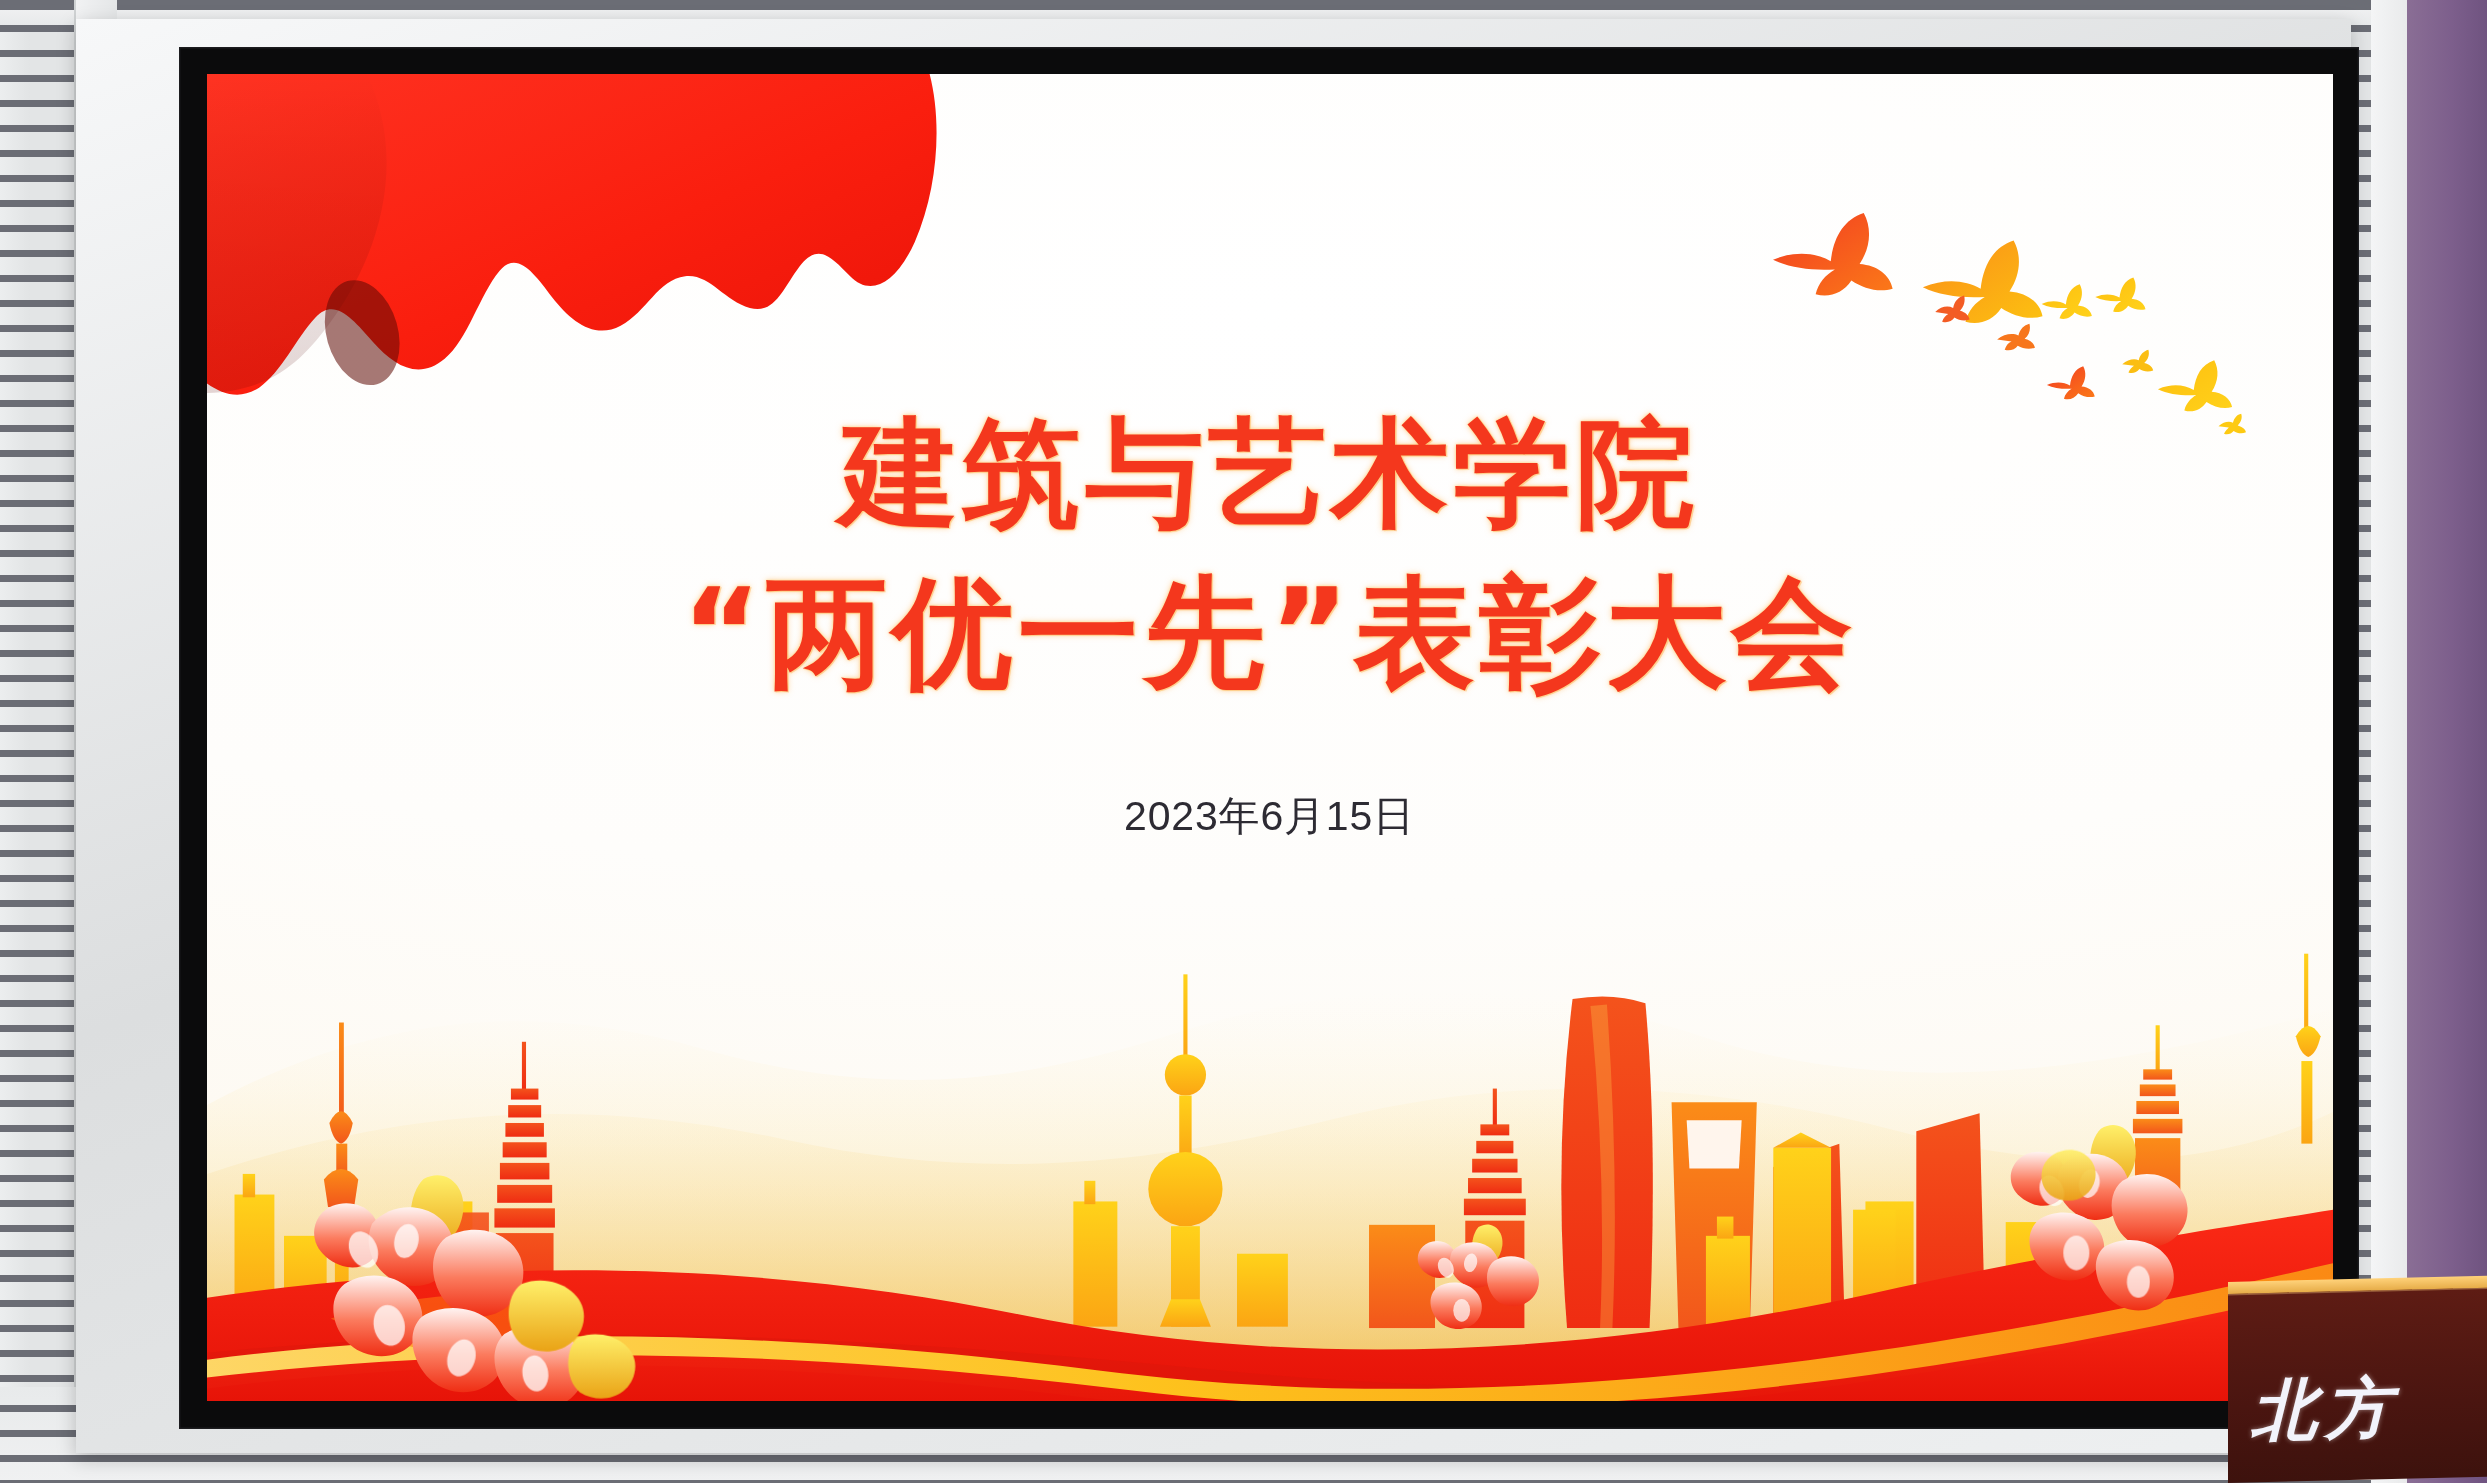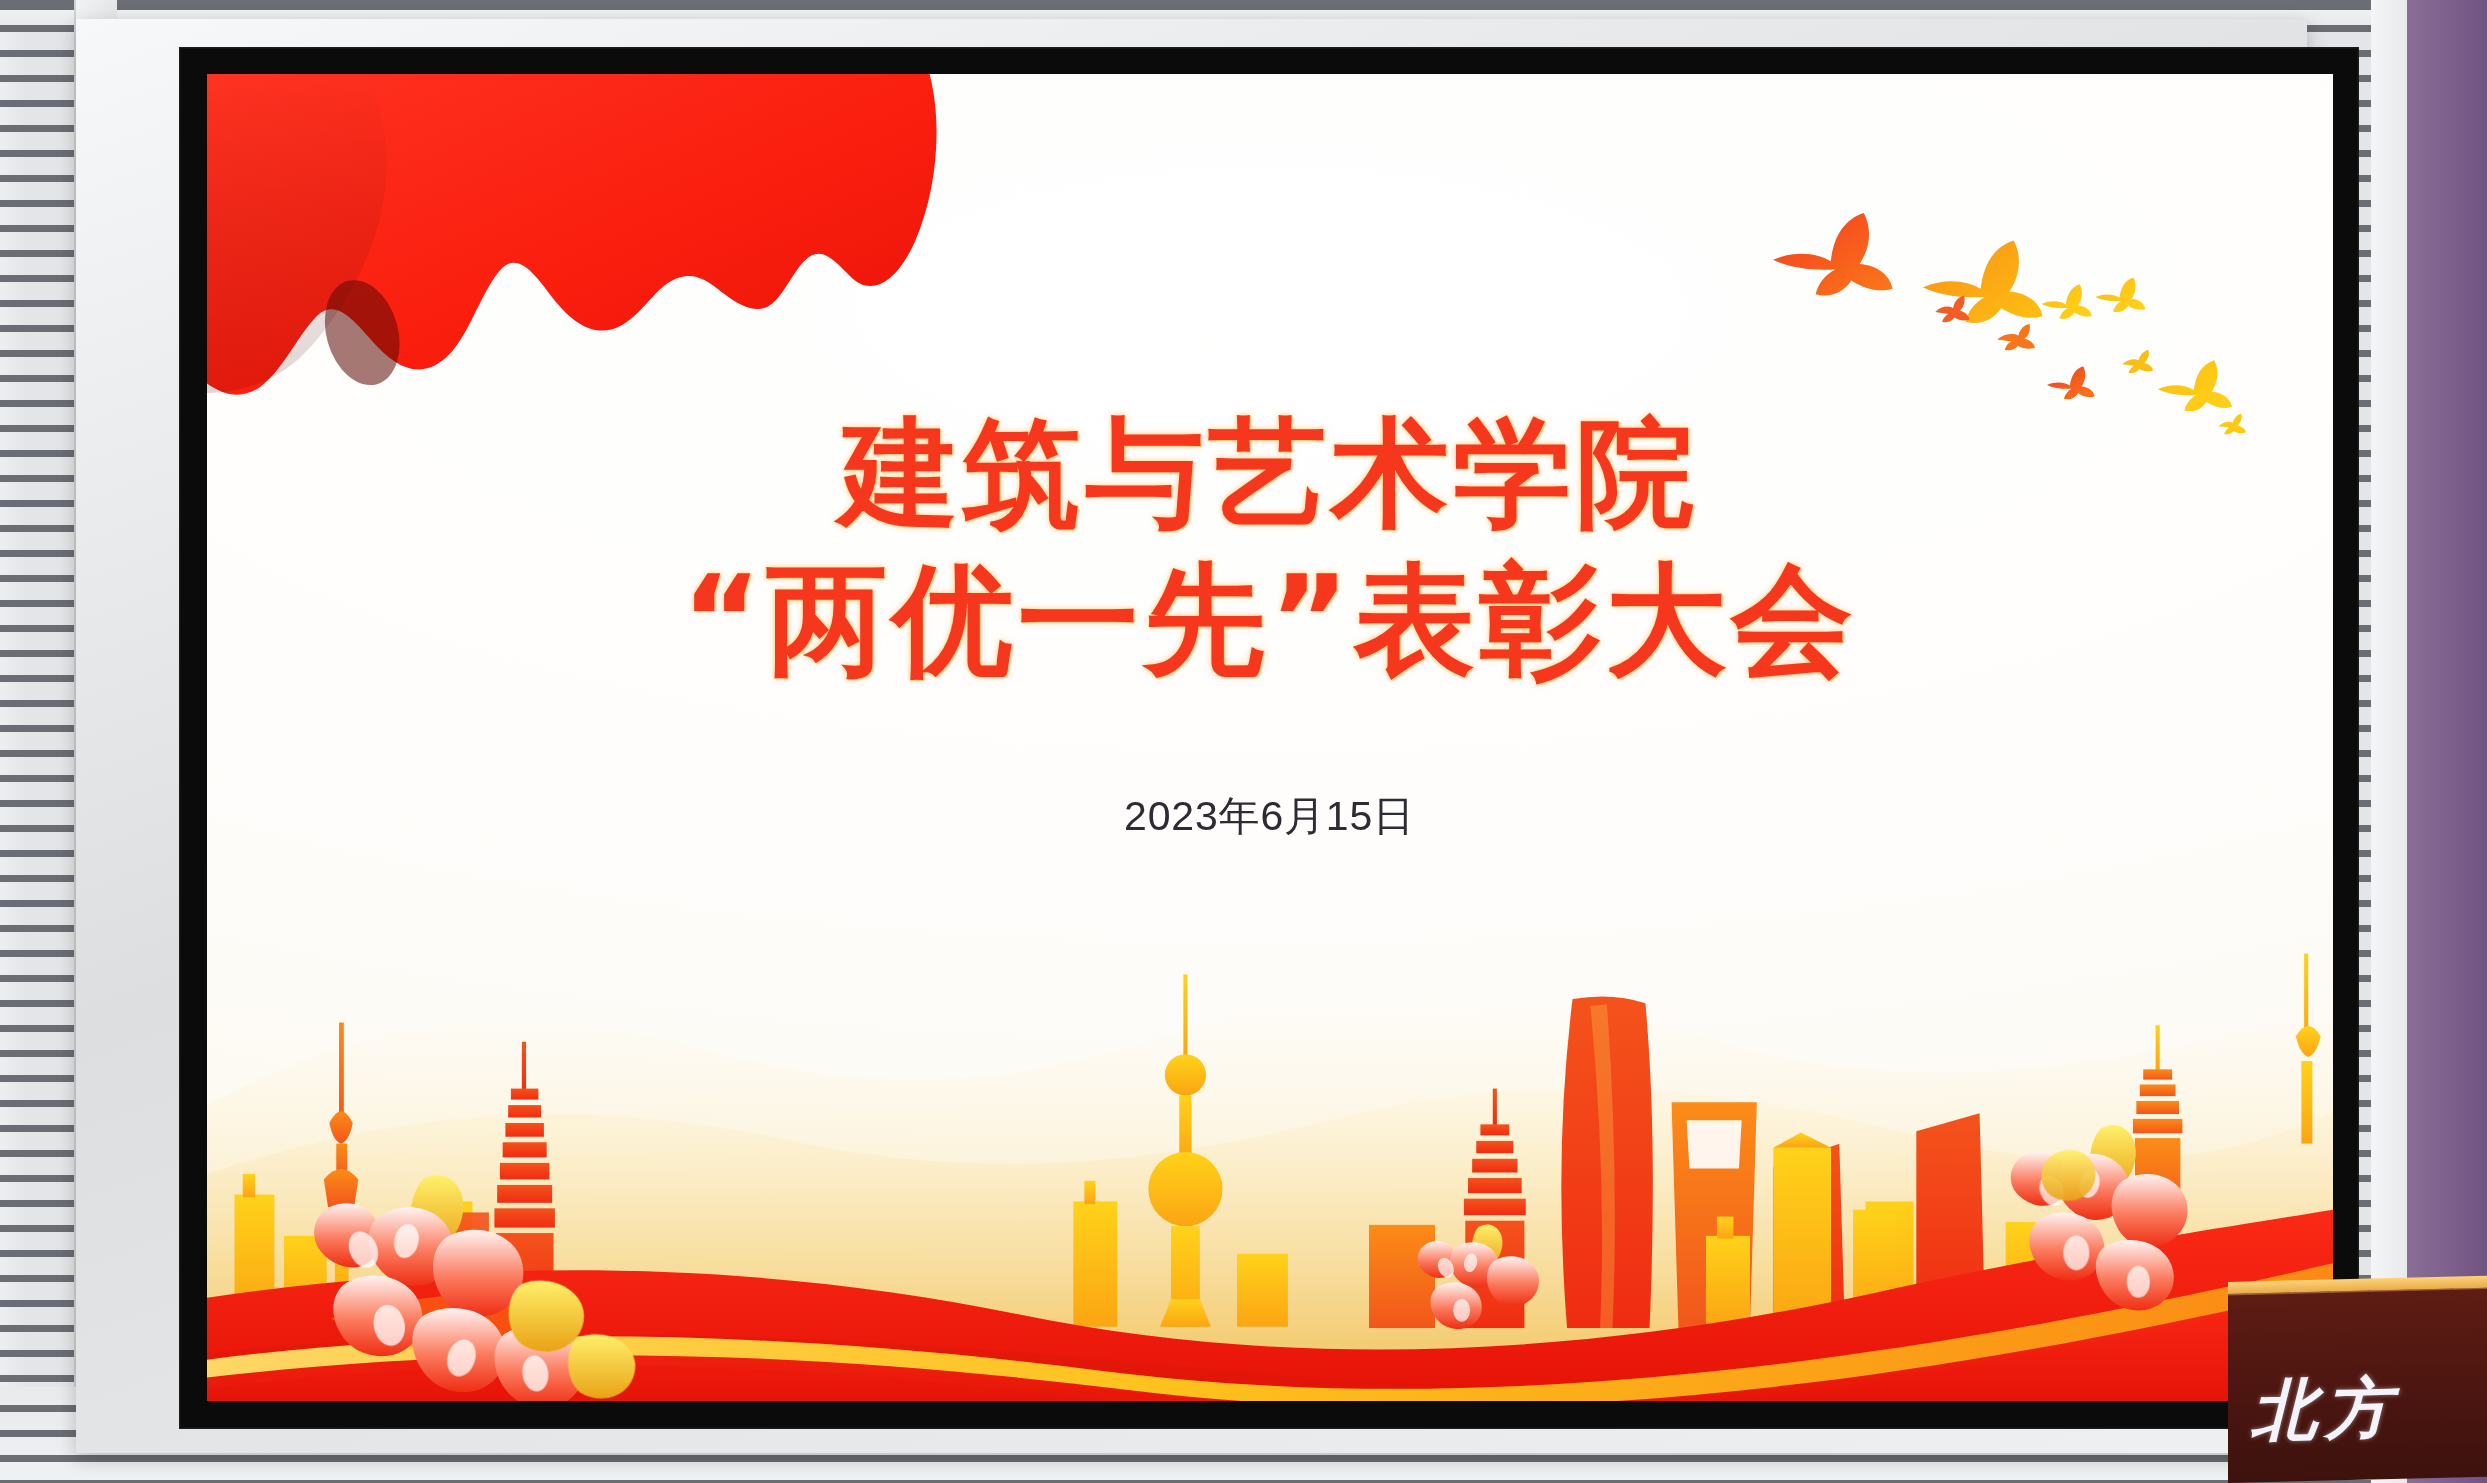--- a/index.html
+++ b/index.html
@@ -27,21 +27,21 @@
      background:linear-gradient(#e8eaeb,#f0f1f2);}
   
   #wall-purple{position:absolute;right:0;top:0;width:80px;height:1484px;
      background:linear-gradient(to right,#8a6e95,#7d5f8c 55%,#6f5380);}
   #wall-right-white{position:absolute;right:80px;top:0;width:36px;height:1484px;
      background:linear-gradient(to right,#f4f5f6,#e9eaeb);}
 
   
   #tv-frame{position:absolute;left:76px;top:19px;width:2231px;height:1434px;
      background:linear-gradient(160deg,#f7f8f9,#dcdedf 45%,#eef0f1);
-     box-shadow:0 5.5px 18px rgba(0,0,0,.22);}
+     box-shadow:0 5.5px 18px rgba(0,0,0,.22);padding-left:44px;}
   #tv-bezel{position:absolute;left:103px;top:27.5px;width:2180px;height:1382px;
      background:#0b0b0c;box-shadow:inset 0 0 0 1.4px #1c1c1f;}
   #screen{position:absolute;left:27.5px;top:27.5px;width:2126px;height:1327px;
      overflow:hidden;background:#ffffff;}
 
   
   #slide{position:absolute;inset:0;background:
      radial-gradient(ellipse 140% 80% at 50% 18%, #ffffff 0%, #fefdfb 55%, #fdf8ee 100%);}
 
   
@@ -59,21 +59,21 @@
      font-weight:700;
      color:#f4371d;
      letter-spacing:.04em;
      line-height:1.18;
      text-shadow:
         0 0 2.1px rgba(255,214,120,.95),
         0 0 6.9px rgba(255,168,60,.55),
         1.4px 1.4px 0 rgba(255,180,90,.45);
      white-space:nowrap;}
   #title-line1{font-size:118px;}
-  #title-line2{font-size:121px;margin-top:7px;}
+  #title-line2{font-size:121px;margin-top:20px;}
 
   #subtitle{position:absolute;left:0;right:0;top:715px;text-align:center;
      font-family:"Liberation Sans","DejaVu Sans",sans-serif;
      font-size:41px;color:#2d2b33;letter-spacing:.02em;}
 
   
   #scenery{position:absolute;left:0;bottom:0;width:100%;height:523px;overflow:hidden;}
   #scenery svg{position:absolute;left:0;bottom:0;width:100%;height:100%;}
 
   

